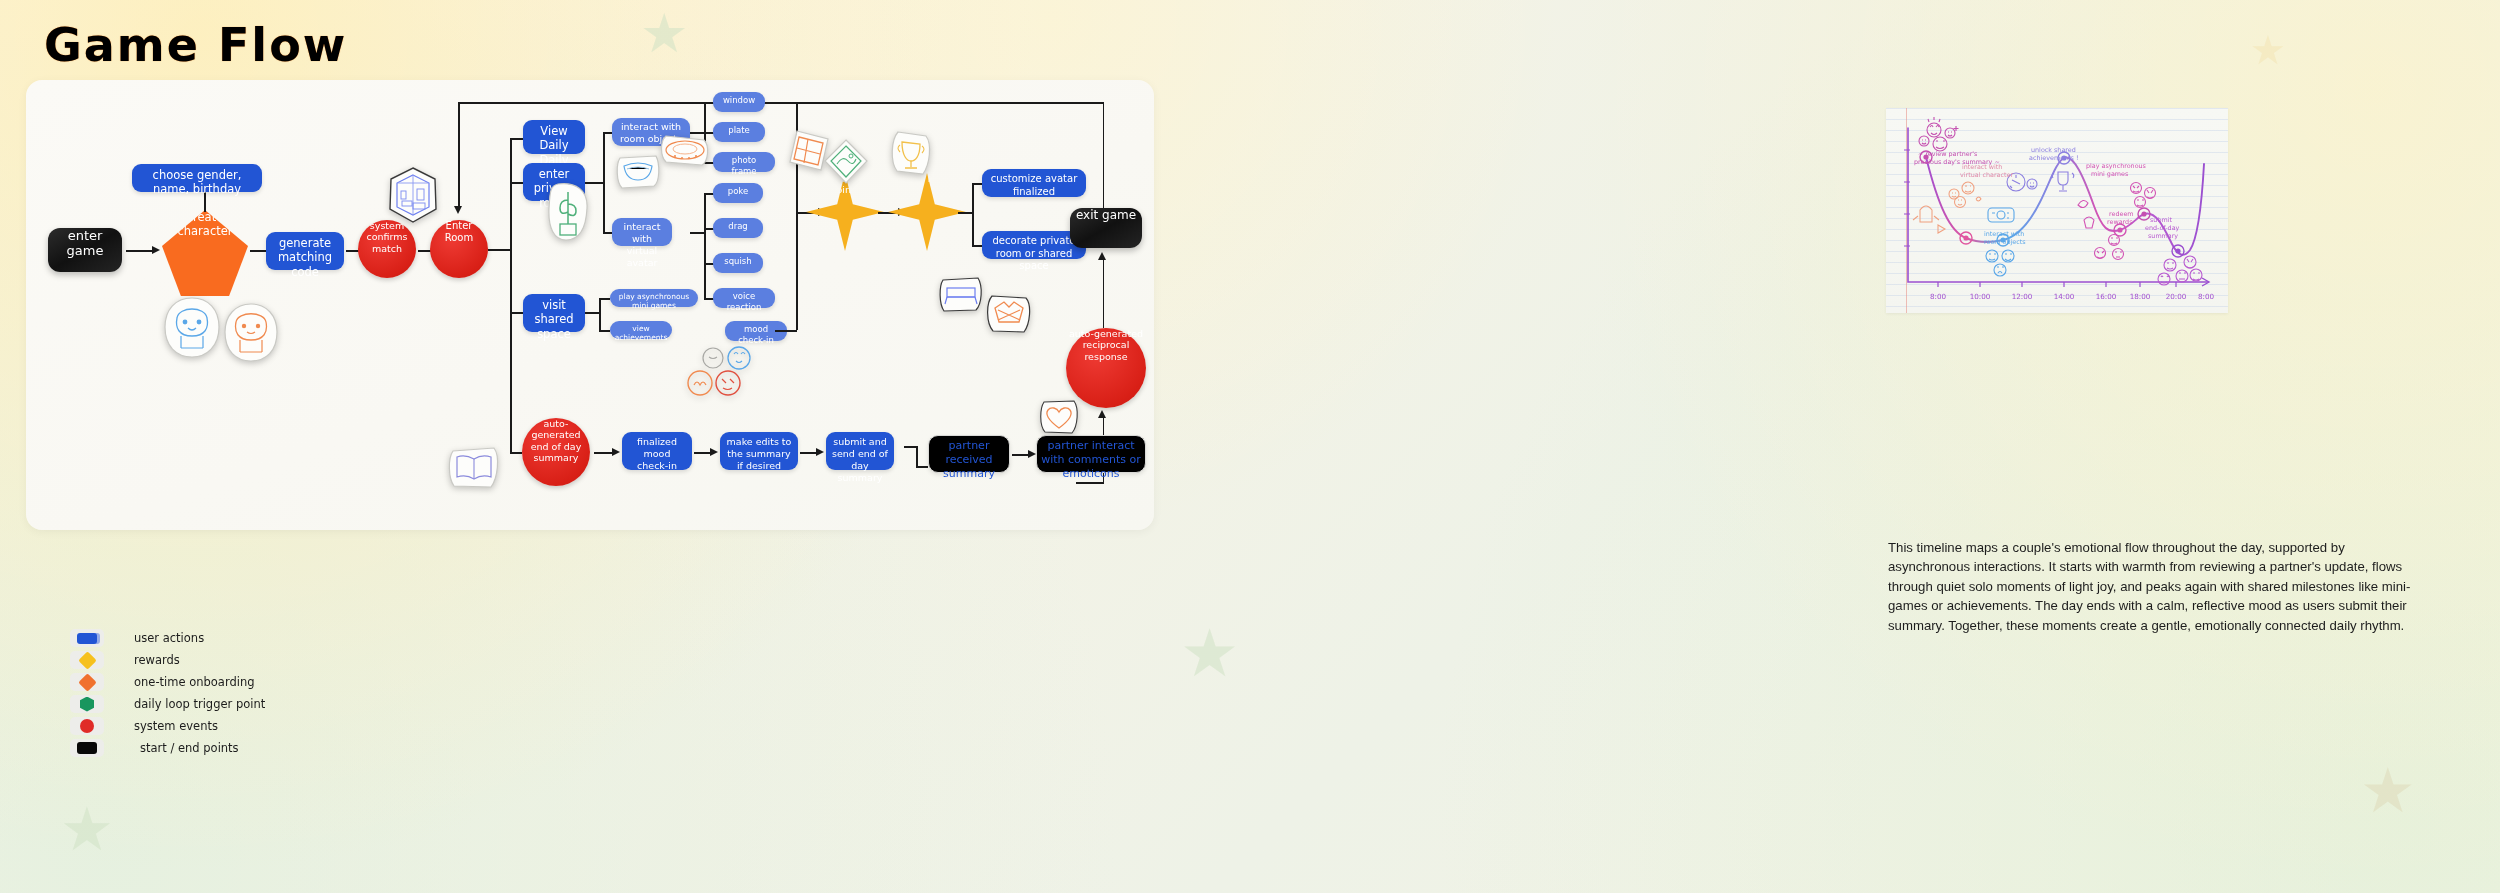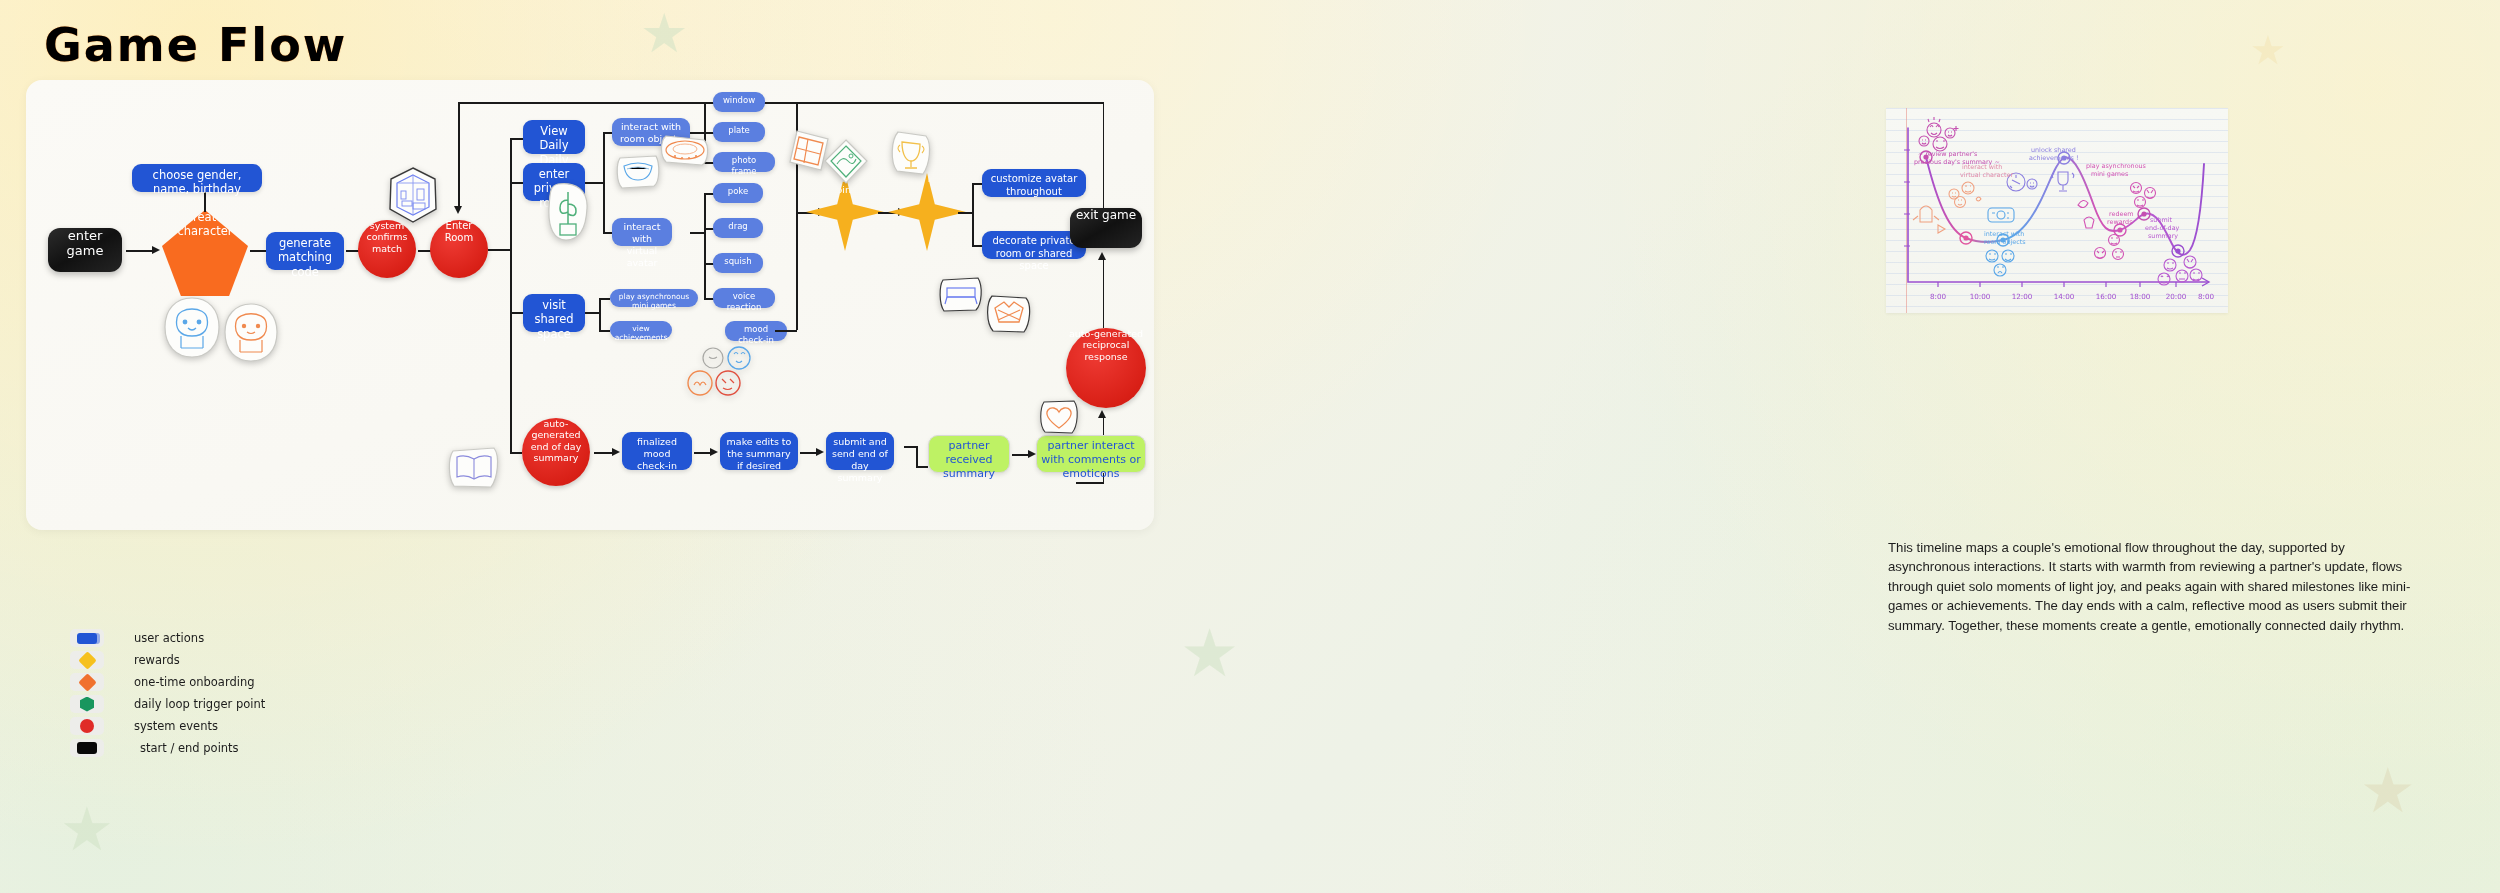--- a/index.html
+++ b/index.html
@@ -45,21 +45,21 @@
           text-align:center; color:#fff; font-family:"DejaVu Sans", sans-serif; }
 
   .n-blue   { background:#2255D4; border-radius:9px; font-size:11.5px; line-height:1.25;
               box-shadow:0 2px 4px rgba(0,0,0,0.13); padding:4px 6px; }
   .n-blue-lt{ background:#5B7FE0; border-radius:9px; font-size:9.5px; line-height:1.25;
               box-shadow:0 2px 4px rgba(0,0,0,0.13); padding:3px 5px; }
   .n-red    { background:radial-gradient(circle at 38% 32%, #ef3b34 0%, #d81f16 72%, #c41a12 100%);
               border-radius:50%; font-size:10.5px; line-height:1.2; box-shadow:0 2px 5px rgba(0,0,0,0.2); }
   .n-black  { background:linear-gradient(150deg,#2c2c2c 0%, #111 50%, #242424 100%);
               border-radius:12px; font-size:13px; box-shadow:0 3px 6px rgba(0,0,0,0.25); }
-  .n-white  { background:#bef264; border:1px solid #d9d9d6; border-radius:10px; color:#2255D4;
+  .n-white  { background:#000000; border:1px solid #d9d9d6; border-radius:10px; color:#2255D4;
               font-size:11px; line-height:1.25; box-shadow:0 2px 4px rgba(0,0,0,0.10); padding:3px 2px; }
 
   .n-orange-d { width:86px; height:86px; background:#F96B1F;
                 clip-path:polygon(50% 0%,100% 42%,78% 100%,22% 100%,0% 42%);
                 filter:drop-shadow(0 2px 4px rgba(0,0,0,0.18));
                 font-size:11.5px; line-height:1.25; }
 
   .star4 { width:78px; height:78px;
            background:#F6B01E;
            clip-path:polygon(50% 0%,60% 40%,100% 50%,60% 60%,50% 100%,40% 60%,0% 50%,40% 40%);
@@ -275,21 +275,21 @@
   <div class="node star4" style="left:862px; top:93px;">
     <span>redeem rewards</span>
   </div>
 
   <div class="ln lh" style="left:932px;top:132px;width:14px;"></div>
   <div class="ln lv" style="left:946px;top:103px;height:62px;"></div>
   <div class="ln lh" style="left:946px;top:103px;width:11px;"></div>
   <div class="ln lh" style="left:946px;top:165px;width:11px;"></div>
 
   <div class="node n-blue" style="left:956px; top:89px; width:104px; height:28px; font-size:10px;">
-    <span>customize avatar throughout</span>
+    <span>customize avatar finalized</span>
   </div>
   <div class="node n-blue" style="left:956px; top:151px; width:104px; height:28px; font-size:10px;">
     <span>decorate private room or shared space</span>
   </div>
 
   <div class="node n-black" style="left:1044px; top:128px; width:72px; height:40px; font-size:12px;">
     <span>exit game</span>
   </div>
 
   <div class="ln lv" style="left:1076.5px;top:178px;height:70px;"></div>

